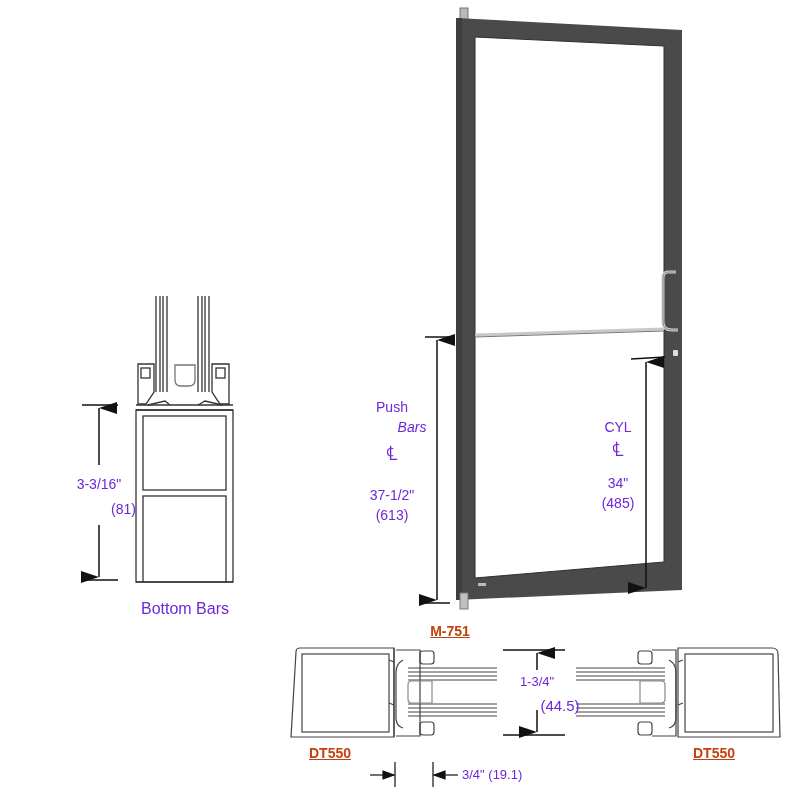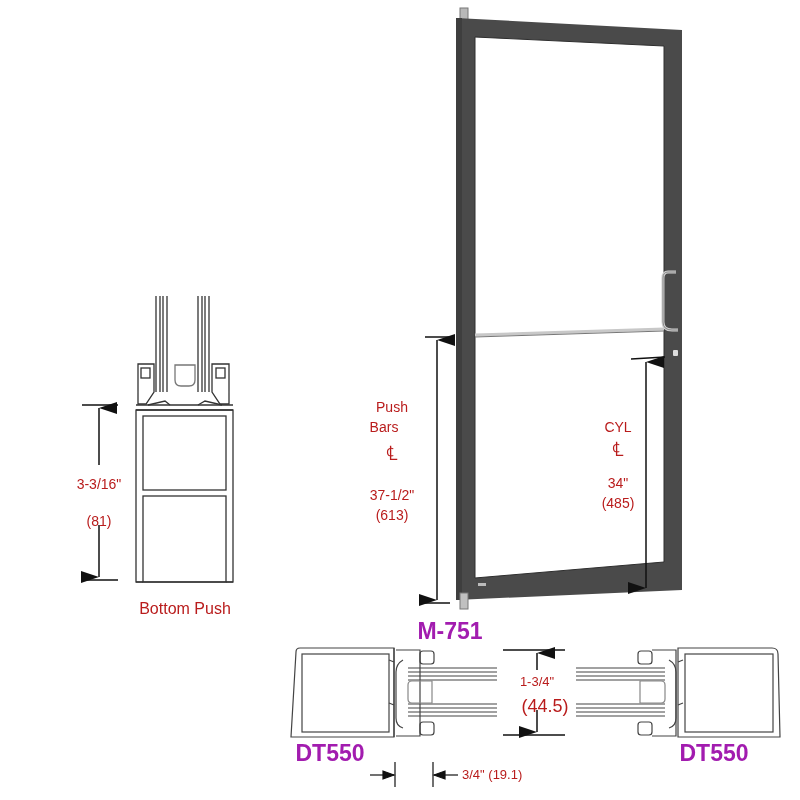--- a/index.html
+++ b/index.html
@@ -1,18 +1,18 @@
 <!DOCTYPE html>
 <html><head>
   <meta charset="utf-8">
   <style>
     html, body { margin: 0; padding: 0; background: #ffffff; }
     body { width: 800px; height: 800px; position: relative; overflow: hidden; font-family: "Liberation Sans", sans-serif; color: #222; }
-    .lbl { position: absolute; font-size: 14px; color: #b91c1c; text-align: center; line-height: 18px; }
-    .bold { font-weight: bold; font-size: 23px; color: #a21caf; }
+    .lbl { position: absolute; font-size: 14px; color: #6d28d9; text-align: center; line-height: 18px; }
+    .bold { font-weight: bold; font-size: 14px; color: #c2410c; text-decoration: underline; }
     svg { position: absolute; left: 0; top: 0; }
   </style>
 </head>
 <body>
 
 <svg width="800" height="800" viewBox="0 0 800 800">
   <defs>
     <marker id="arrowUp" markerWidth="8" markerHeight="12" refX="4" refY="0" orient="auto-start-reverse">
       <path d="M0,12 L4,0 L8,12 Z" fill="#111"></path>
     </marker>
@@ -141,34 +141,34 @@
     <line x1="395" y1="762" x2="395" y2="787"></line>
     <line x1="433" y1="762" x2="433" y2="787"></line>
     <line x1="370" y1="775" x2="394" y2="775"></line>
     <path d="M394,775 L383,771 L383,779 Z" fill="#111"></path>
     <line x1="434" y1="775" x2="458" y2="775"></line>
     <path d="M434,775 L445,771 L445,779 Z" fill="#111"></path>
   </g>
 </svg>
 
 <div class="lbl" style="left:362px; top:398px; width:60px;">Push</div>
-<div class="lbl" style="left:354px; top:418px; width:60px;">Bars</div>
+<div class="lbl" style="left:382px; top:418px; width:60px;font-style:italic;">Bars</div>
 <div class="lbl" style="left:362px; top:444px; width:60px; font-size:20px;">℄</div>
 <div class="lbl" style="left:356px; top:486px; width:72px;">37-1/2"</div>
 <div class="lbl" style="left:356px; top:506px; width:72px;">(613)</div>
 
 <div class="lbl" style="left:588px; top:418px; width:60px;text-align:center;">CYL</div>
 <div class="lbl" style="left:588px; top:440px; width:60px; font-size:20px;">℄</div>
 <div class="lbl" style="left:588px; top:474px; width:60px;">34"</div>
 <div class="lbl" style="left:588px; top:494px; width:60px;">(485)</div>
 
 <div class="lbl" style="left:62px; top:475px; width:74px;">3-3/16"</div>
-<div class="lbl" style="left:62px; top:512px; width:74px;">(81)</div>
-<div class="lbl" style="left:120px; top:600px; width:130px; font-size:16px;">Bottom Push</div>
+<div class="lbl" style="left:62px; top:500px; width:74px;text-align:right;">(81)</div>
+<div class="lbl" style="left:120px; top:600px; width:130px; font-size:16px;">Bottom Bars</div>
 
 <div class="lbl bold" style="left:400px; top:622px; width:100px;">M-751</div>
 
 <div class="lbl" style="left:505px; top:673px; width:64px; font-size:13px;">1-3/4"</div>
-<div class="lbl" style="left:513px; top:697px; width:64px; font-size:18px;">(44.5)</div>
+<div class="lbl" style="left:528px; top:697px; width:64px; font-size:15px;">(44.5)</div>
 
 <div class="lbl bold" style="left:280px; top:744px; width:100px;">DT550</div>
 <div class="lbl bold" style="left:664px; top:744px; width:100px;">DT550</div>
 <div class="lbl" style="left:462px; top:766px; width:100px; font-size:13px; text-align:left;">3/4" (19.1)</div>
 
 </body></html>

